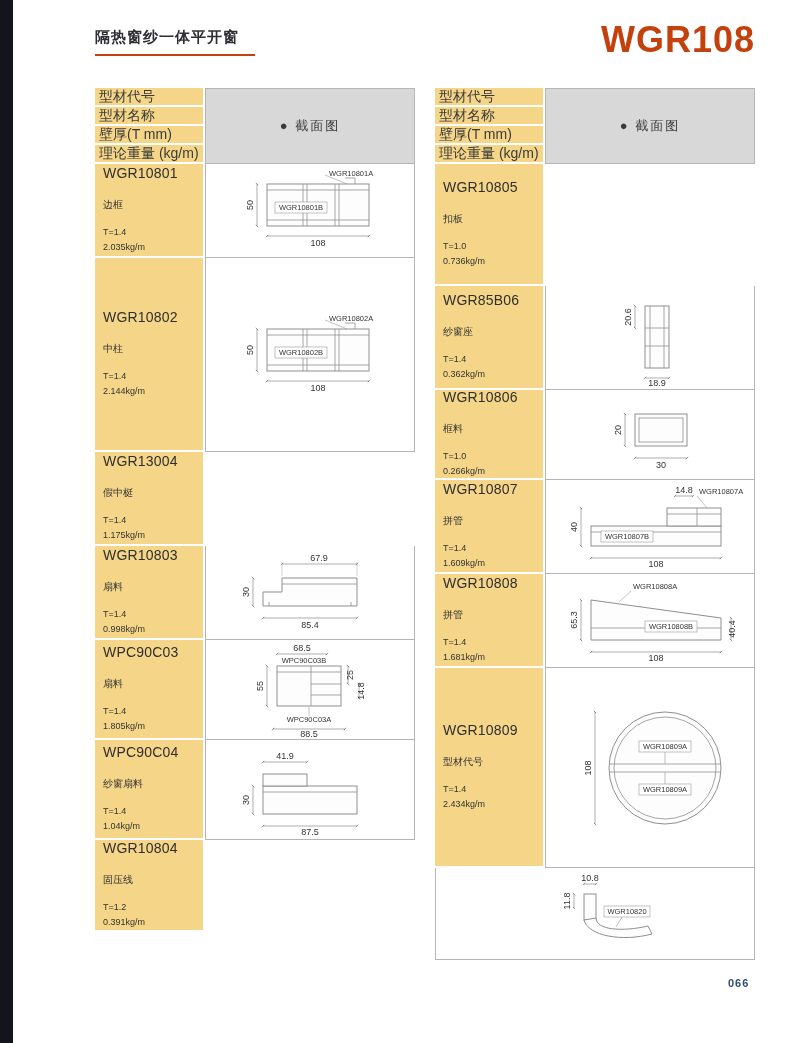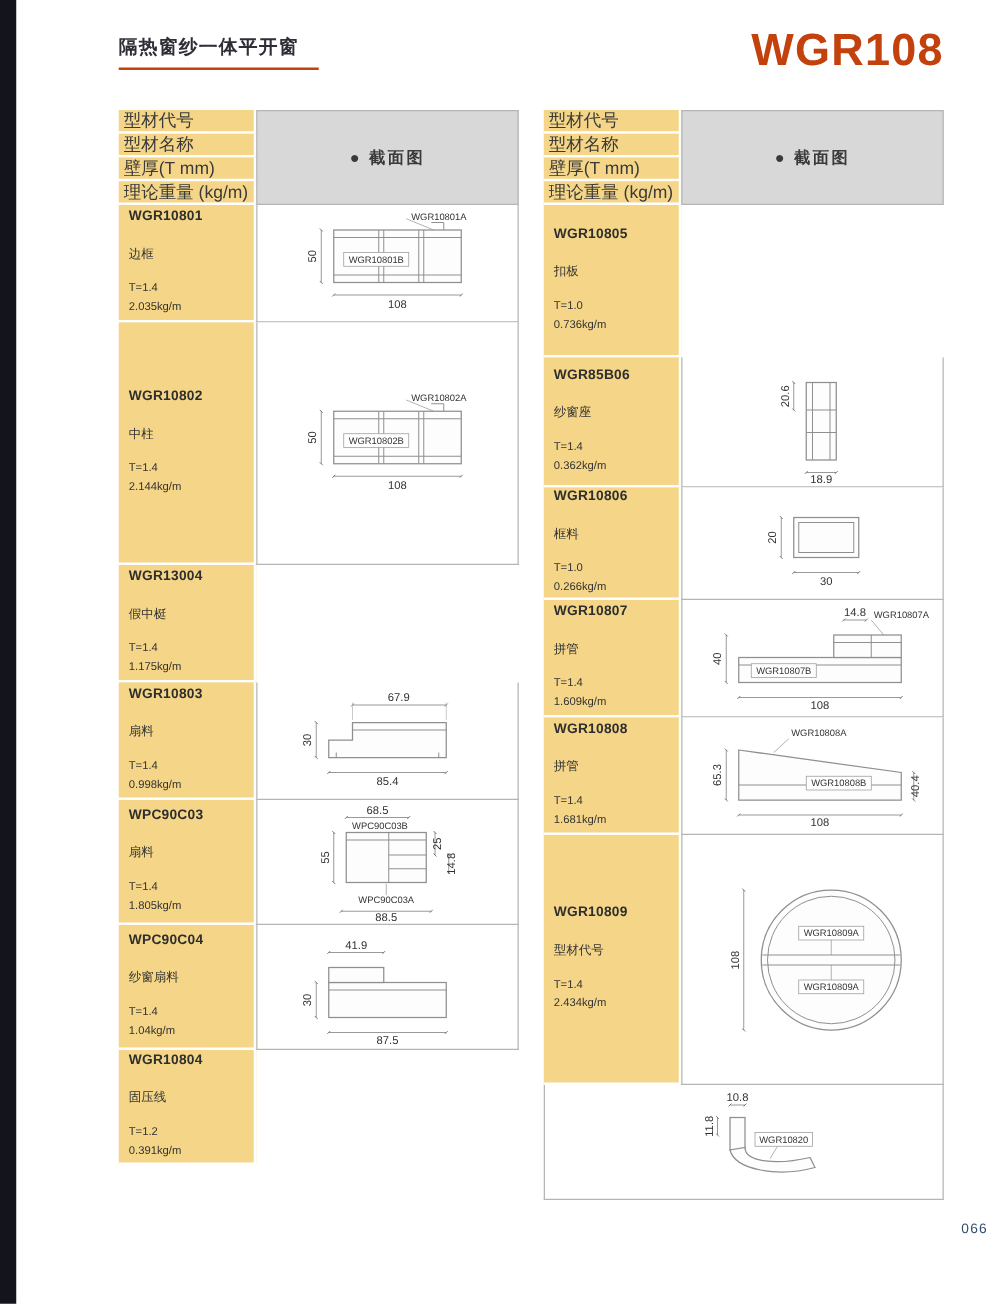--- a/index.html
+++ b/index.html
@@ -7,28 +7,28 @@
   body{position:relative;background:#fff;font-family:"Liberation Sans","DejaVu Sans",sans-serif;color:#333;overflow:hidden}
   .strip{position:absolute;left:0;top:0;width:13px;height:100%;background:#14141c}
   .hdr{position:absolute;left:95px;top:28px;width:660px;display:flex;justify-content:space-between;align-items:flex-start}
   .title{font-size:15px;font-weight:bold;color:#2e2e36;padding:0 16px 7px 0;border-bottom:2px solid #c2410c;letter-spacing:1px}
   .model{font-size:36px;font-weight:bold;color:#c2410c;letter-spacing:1px;line-height:1;margin-top:-6px}
   .tables{position:absolute;left:95px;top:88px;display:flex;gap:20px}
   .ptable{width:320px}
   .thead{display:flex;height:76px}
   .thead-left{width:110px;display:flex;flex-direction:column}
   .hcell{height:19px;background:#f5d688;border-bottom:2px solid #fff;border-right:2px solid #fff;font-size:14px;display:flex;align-items:center;padding-left:4px;color:#3a3a3a}
-  .thead-right{flex:1;background:#d8d8d8;border:1px solid #b5b5b5;display:flex;align-items:center;justify-content:center;font-size:13px;font-weight:bold;letter-spacing:2px;color:#3a3a3a}
+  .thead-right{flex:1;background:#d8d8d8;border:1px solid #b5b5b5;display:flex;align-items:center;justify-content:center;font-size:13px;font-weight:normal;letter-spacing:2px;color:#3a3a3a}
   .prow{display:flex}
   .info{width:110px;background:#f5d688;border-bottom:2px solid #fff;border-right:2px solid #fff;display:flex;flex-direction:column;justify-content:center;padding:6px 4px 6px 8px}
-  .code{font-size:11px;font-weight:bold;color:#2e2e2e;letter-spacing:.2px}
+  .code{font-size:14px;font-weight:normal;color:#2e2e2e;letter-spacing:.2px}
   .pname{font-size:10px;margin-top:17px;color:#333}
   .spec{margin-top:13px;font-size:9px;line-height:1.7;color:#333}
   .draw{flex:1;border:1px solid #b5b5b5;border-top:none;display:flex;align-items:center;justify-content:center;background:#fff}
-  .pagenum{position:absolute;left:769px;top:977px;font-size:11px;font-weight:normal;color:#2f4e6e;letter-spacing:1px}
+  .pagenum{position:absolute;left:728px;top:977px;font-size:11px;font-weight:bold;color:#2f4e6e;letter-spacing:1px}
   svg text{font-family:"Liberation Sans","DejaVu Sans",sans-serif}
   .ol{fill:#fdfdfd;stroke:#8f8f8f;stroke-width:1}
   .ol2{fill:none;stroke:#8f8f8f;stroke-width:.8}
   .dl{stroke:#777;stroke-width:.6;marker-start:url(#tick);marker-end:url(#tick)}
   .ldr{stroke:#999;stroke-width:.6}
   .dt{font-size:9px;fill:#333}
   .lb{font-size:7.5px;fill:#333}
   .lbx{fill:#fff;stroke:#9a9a9a;stroke-width:.6}
 </style>
 </head>

